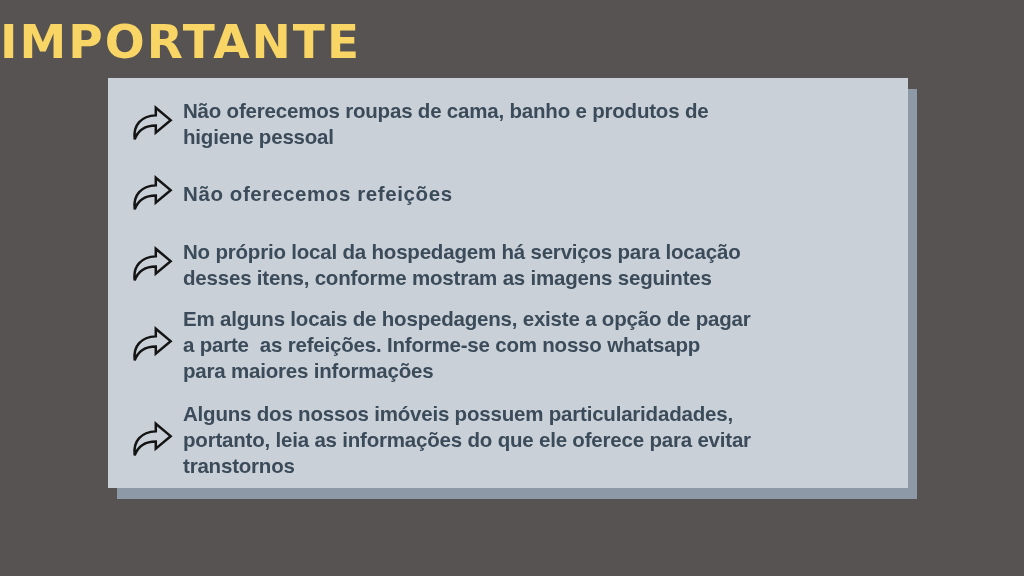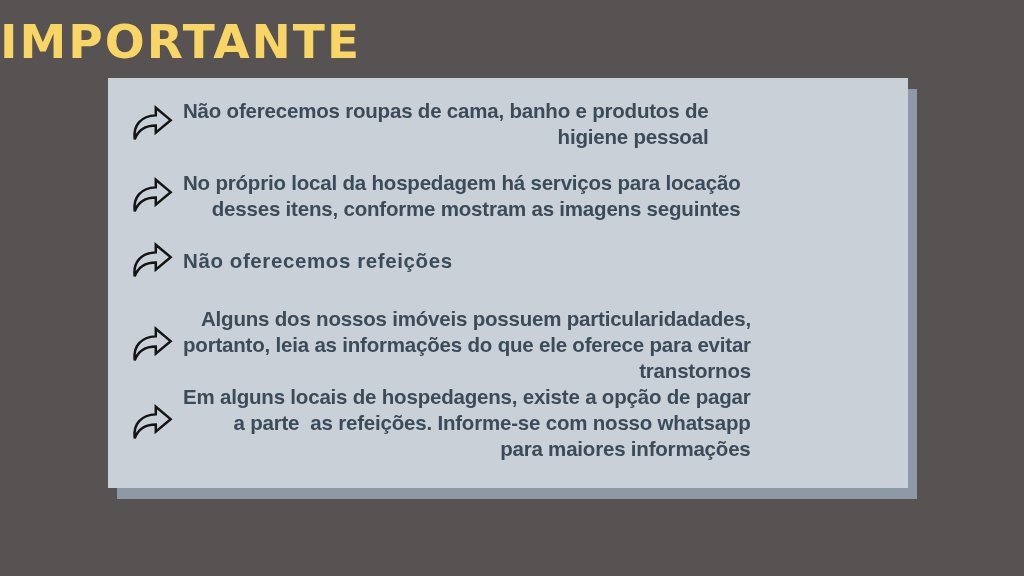--- a/index.html
+++ b/index.html
@@ -48,21 +48,20 @@
     width: 46px;
     height: 48px;
   }
   .row .txt {
     font-weight: bold;
     font-size: 20.5px;
     line-height: 26px;
     letter-spacing: -0.2px;
     color: #3B4B5A;
     white-space: pre-wrap;
-    text-align: right;
   }
   .row.r1 { margin-bottom: 20px; }
   .row.r2 { margin-bottom: 15px; }
   .row.r3 { margin-bottom: 21px; }
   .row.r3 .txt { letter-spacing: 0.6px; }
   .row.r4 { margin-bottom: 17px; }
 </style>
 </head>
 <body>
 
@@ -74,55 +73,55 @@
     <div class="row r1">
       <span class="icon">
         <svg viewBox="0 0 48 46" width="46" height="48">
           <path d="M7 39 C5 24 14 14.5 29 14 L29 6 L44.5 19 L29 32 L29 24.5 C18 24.5 10.5 29.5 7 39 Z" fill="none" stroke="#141414" stroke-width="2.6" stroke-linejoin="miter"></path>
         </svg>
       </span>
       <span class="txt">Não oferecemos roupas de cama, banho e produtos de
 higiene pessoal</span>
     </div>
 
+    <div class="row r3">
+      <span class="icon">
+        <svg viewBox="0 0 48 46" width="46" height="48">
+          <path d="M7 39 C5 24 14 14.5 29 14 L29 6 L44.5 19 L29 32 L29 24.5 C18 24.5 10.5 29.5 7 39 Z" fill="none" stroke="#141414" stroke-width="2.6" stroke-linejoin="miter"></path>
+        </svg>
+      </span>
+      <span class="txt">Não oferecemos refeições</span>
+    </div>
+
     <div class="row r2">
       <span class="icon">
         <svg viewBox="0 0 48 46" width="46" height="48">
           <path d="M7 39 C5 24 14 14.5 29 14 L29 6 L44.5 19 L29 32 L29 24.5 C18 24.5 10.5 29.5 7 39 Z" fill="none" stroke="#141414" stroke-width="2.6" stroke-linejoin="miter"></path>
         </svg>
       </span>
       <span class="txt">No próprio local da hospedagem há serviços para locação
 desses itens, conforme mostram as imagens seguintes</span>
     </div>
 
-    <div class="row r3">
+    <div class="row r4">
       <span class="icon">
         <svg viewBox="0 0 48 46" width="46" height="48">
           <path d="M7 39 C5 24 14 14.5 29 14 L29 6 L44.5 19 L29 32 L29 24.5 C18 24.5 10.5 29.5 7 39 Z" fill="none" stroke="#141414" stroke-width="2.6" stroke-linejoin="miter"></path>
         </svg>
       </span>
-      <span class="txt">Não oferecemos refeições</span>
+      <span class="txt">Em alguns locais de hospedagens, existe a opção de pagar
+a parte  as refeições. Informe-se com nosso whatsapp
+para maiores informações</span>
     </div>
 
     <div class="row r5">
       <span class="icon">
         <svg viewBox="0 0 48 46" width="46" height="48">
           <path d="M7 39 C5 24 14 14.5 29 14 L29 6 L44.5 19 L29 32 L29 24.5 C18 24.5 10.5 29.5 7 39 Z" fill="none" stroke="#141414" stroke-width="2.6" stroke-linejoin="miter"></path>
         </svg>
       </span>
       <span class="txt">Alguns dos nossos imóveis possuem particularidadades,
 portanto, leia as informações do que ele oferece para evitar
 transtornos</span>
     </div>
 
-    <div class="row r4">
-      <span class="icon">
-        <svg viewBox="0 0 48 46" width="46" height="48">
-          <path d="M7 39 C5 24 14 14.5 29 14 L29 6 L44.5 19 L29 32 L29 24.5 C18 24.5 10.5 29.5 7 39 Z" fill="none" stroke="#141414" stroke-width="2.6" stroke-linejoin="miter"></path>
-        </svg>
-      </span>
-      <span class="txt">Em alguns locais de hospedagens, existe a opção de pagar
-a parte  as refeições. Informe-se com nosso whatsapp
-para maiores informações</span>
-    </div>
-
   </div>
 </div>
 
 </body></html>

